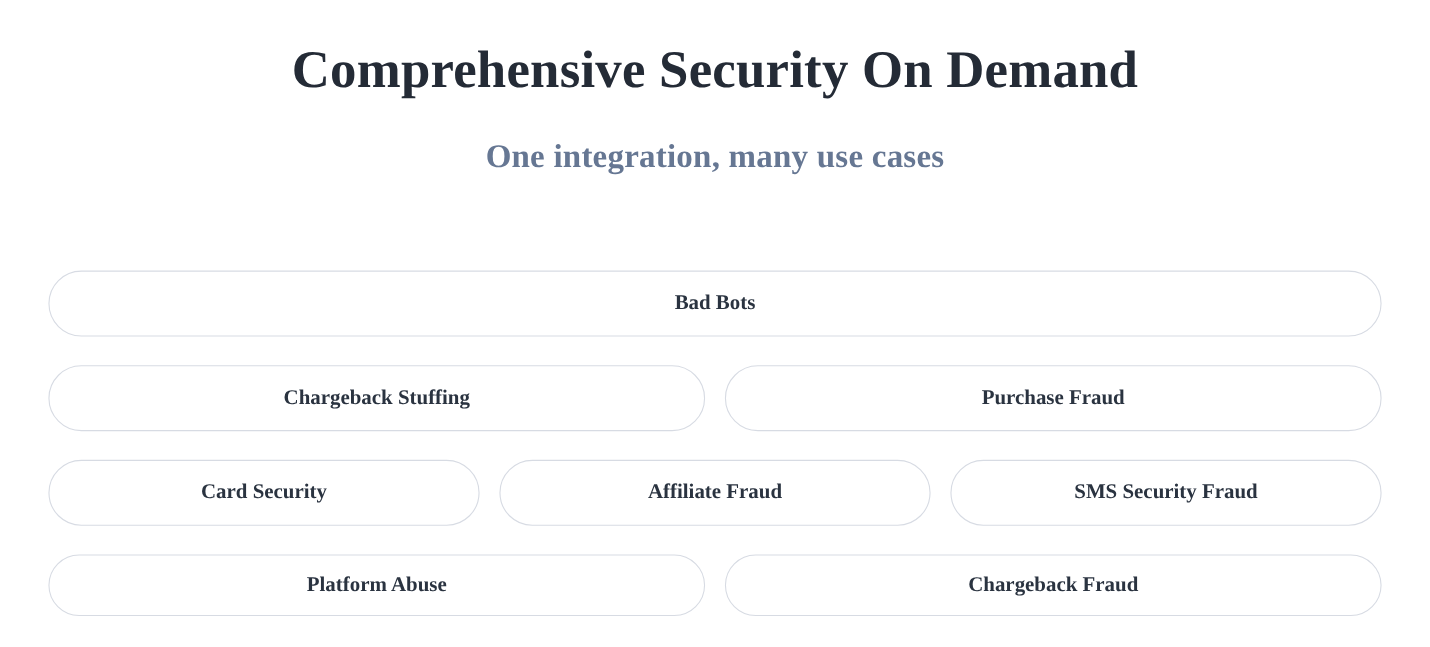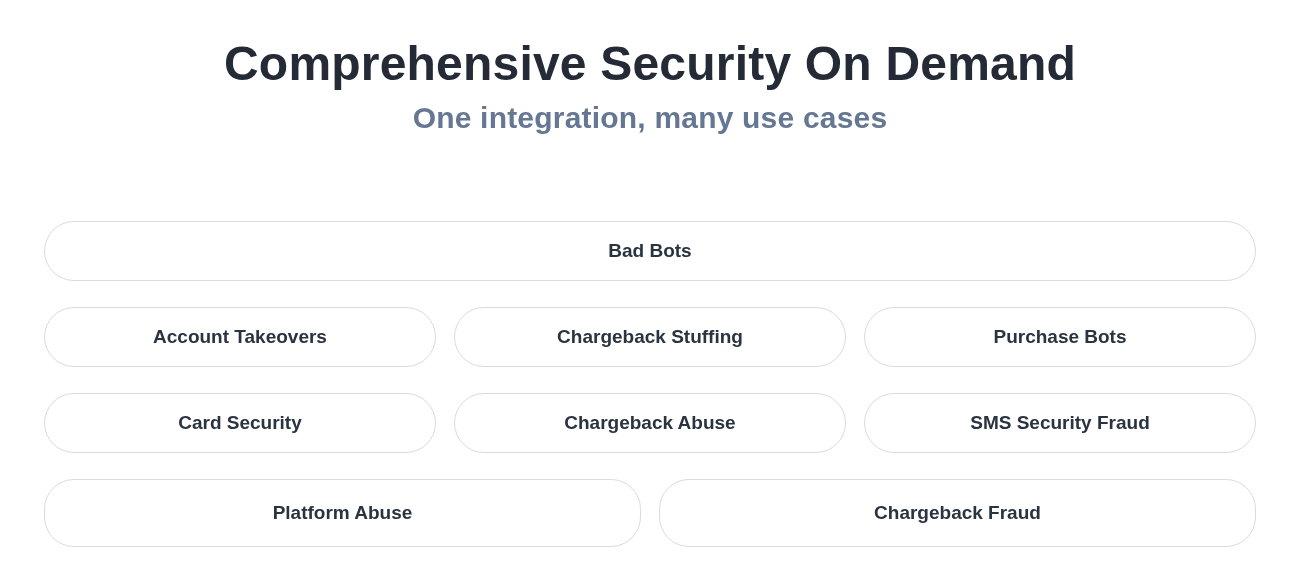--- a/index.html
+++ b/index.html
@@ -9,30 +9,31 @@
     background: #ffffff;
     font-family: "Segoe UI", Arial, Helvetica, sans-serif;
     -webkit-font-smoothing: antialiased;
     color: #2b3340;
   }
   .page {
     width: 1300px;
     height: 588px;
     padding-top: 36px;
     text-align: center;
+    font-family: Liberation Serif, serif;
   }
   .title {
     font-size: 48px;
     font-weight: 700;
     color: #242b36;
     letter-spacing: 0.2px;
     line-height: 1.15;
   }
   .subtitle {
-    margin-top: 10px;
+    margin-top: 35px;
     font-size: 30px;
     font-weight: 600;
     color: #667793;
     letter-spacing: 0.2px;
   }
   .grid {
     margin: 86px auto 0 auto;
     width: 1212px;
     display: flex;
     flex-direction: column;
@@ -54,57 +55,54 @@
     justify-content: center;
     cursor: pointer;
     user-select: none;
   }
   .pill-label {
     font-size: 19px;
     font-weight: 700;
     color: #2a3340;
     white-space: nowrap;
   }
-  .row-last .pill { height: 68px; }
+  .row-last .pill { height: 56px; }
 </style>
 </head>
 <body>
 
 <div class="page">
 
   <h1 class="title">Comprehensive Security On Demand</h1>
 
   <h2 class="subtitle">One integration, many use cases</h2>
 
   <div class="grid">
 
     <div class="row">
       <div class="pill">
         <span class="pill-label">Bad Bots</span>
       </div>
     </div>
 
     <div class="row">
       <div class="pill">
-        <span class="pill-label">Account Takeovers</span>
-      </div>
-      <div class="pill">
         <span class="pill-label">Chargeback Stuffing</span>
       </div>
       <div class="pill">
-        <span class="pill-label">Purchase Bots</span>
+        <span class="pill-label">Purchase Fraud</span>
       </div>
     </div>
 
     <div class="row">
       <div class="pill">
         <span class="pill-label">Card Security</span>
       </div>
       <div class="pill">
-        <span class="pill-label">Chargeback Abuse</span>
+        <span class="pill-label">Affiliate Fraud</span>
       </div>
       <div class="pill">
         <span class="pill-label">SMS Security Fraud</span>
       </div>
     </div>
 
     <div class="row row-last">
       <div class="pill">
         <span class="pill-label">Platform Abuse</span>
       </div>

